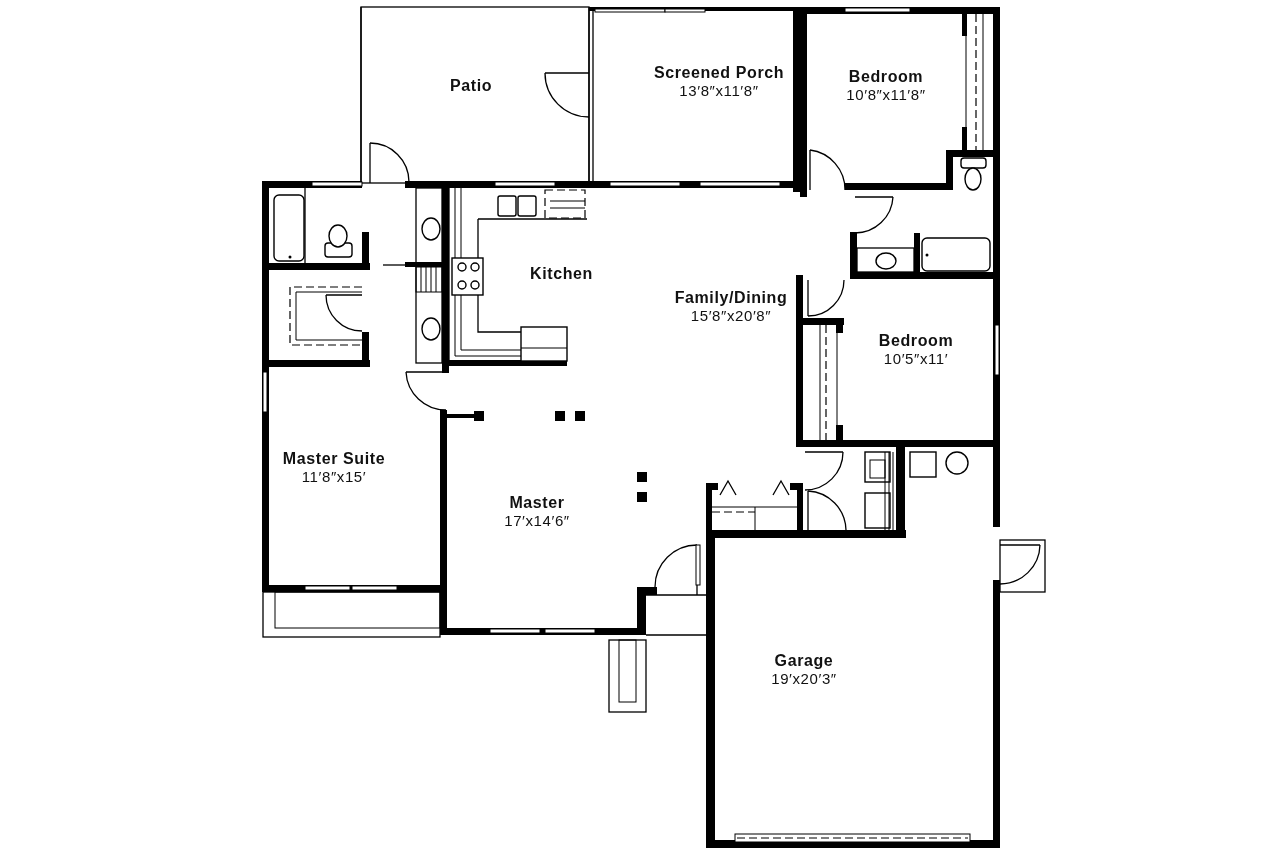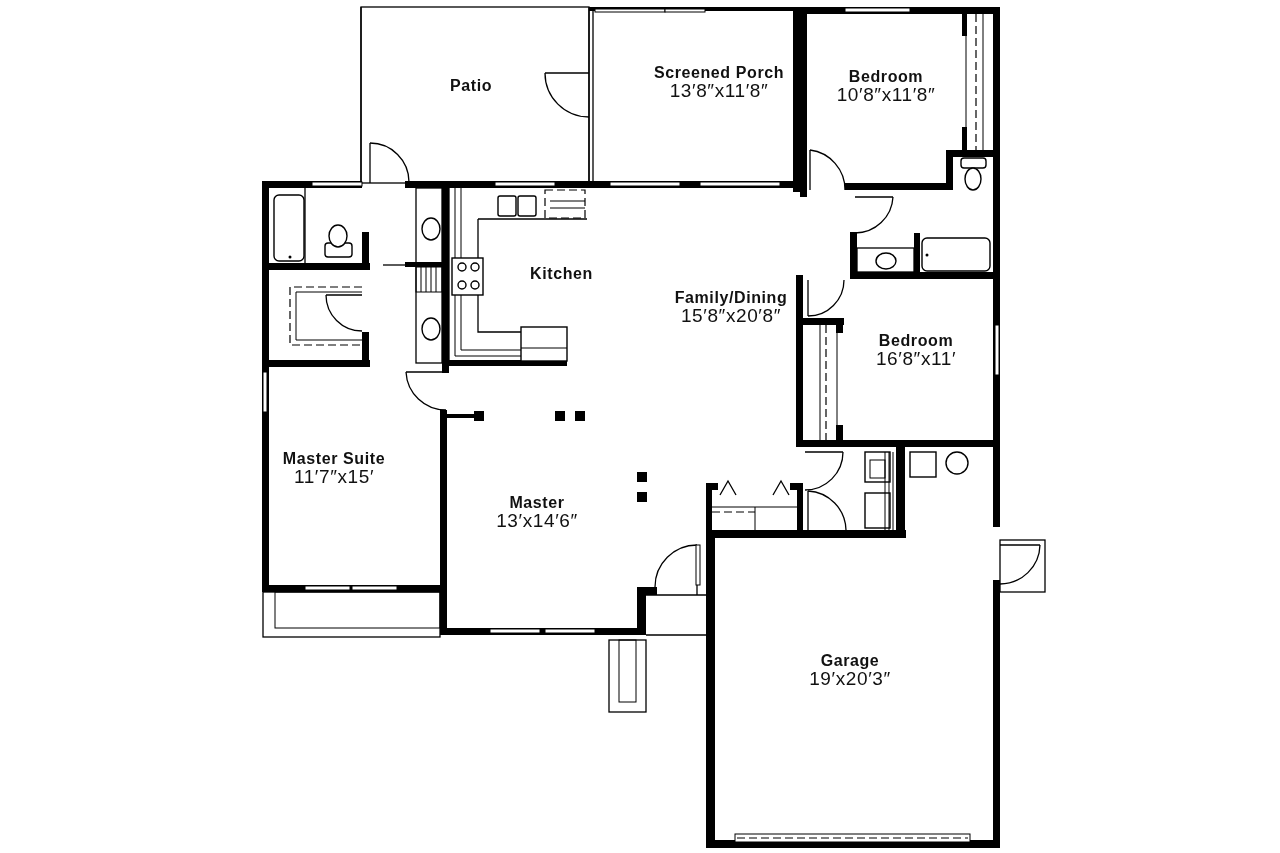--- a/index.html
+++ b/index.html
@@ -7,21 +7,21 @@
   #plan { position: absolute; left: 0; top: 0; width: 1280px; height: 853px; }
   .wall { fill: #000; }
   .thin { fill: none; stroke: #000; stroke-width: 1.3; }
   .thin2 { fill: none; stroke: #000; stroke-width: 1; }
   .dash { fill: none; stroke: #000; stroke-width: 1.2; stroke-dasharray: 8 4; }
   .win { fill: #fff; stroke: #000; stroke-width: 1; }
   .fix { fill: #fff; stroke: #000; stroke-width: 1.4; }
   .label { position: absolute; transform: translateX(-50%); text-align: center; white-space: nowrap;
            font-family: "Liberation Sans", sans-serif; color: #111; }
   .label .name { font-weight: bold; font-size: 16px; letter-spacing: 0.6px; display: block; line-height: 18px; }
-  .label .dim { font-size: 19px; letter-spacing: 0.6px; display: block; line-height: 18px; }
+  .label .dim { font-size: 15px; letter-spacing: 0.6px; display: block; line-height: 18px; }
 </style>
 </head>
 <body>
 
 <svg id="plan" viewBox="0 0 1280 853" xmlns="http://www.w3.org/2000/svg">
 
   <g>
     <rect class="thin" x="361" y="7" width="228" height="176"></rect>
     <line class="thin" x1="361" y1="7" x2="361" y2="183"></line>
   </g>
@@ -260,26 +260,26 @@
 </div>
 <div class="label" style="left:544px; top:265px;padding-left:35px;">
   <span class="name">Kitchen</span>
 </div>
 <div class="label" style="left:731px; top:289px;">
   <span class="name">Family/Dining</span>
   <span class="dim">15′8″x20′8″</span>
 </div>
 <div class="label" style="left:916px; top:332px;">
   <span class="name">Bedroom</span>
-  <span class="dim">16′8″x11′</span>
+  <span class="dim">10′5″x11′</span>
 </div>
 <div class="label" style="left:334px; top:450px;">
   <span class="name">Master Suite</span>
-  <span class="dim">11′7″x15′</span>
+  <span class="dim">11′8″x15′</span>
 </div>
 <div class="label" style="left:537px; top:494px;">
   <span class="name">Master</span>
-  <span class="dim">13′x14′6″</span>
-</div>
-<div class="label" style="left:850px; top:652px;">
+  <span class="dim">17′x14′6″</span>
+</div>
+<div class="label" style="left:804px; top:652px;">
   <span class="name">Garage</span>
   <span class="dim">19′x20′3″</span>
 </div>
 
 </body></html>

